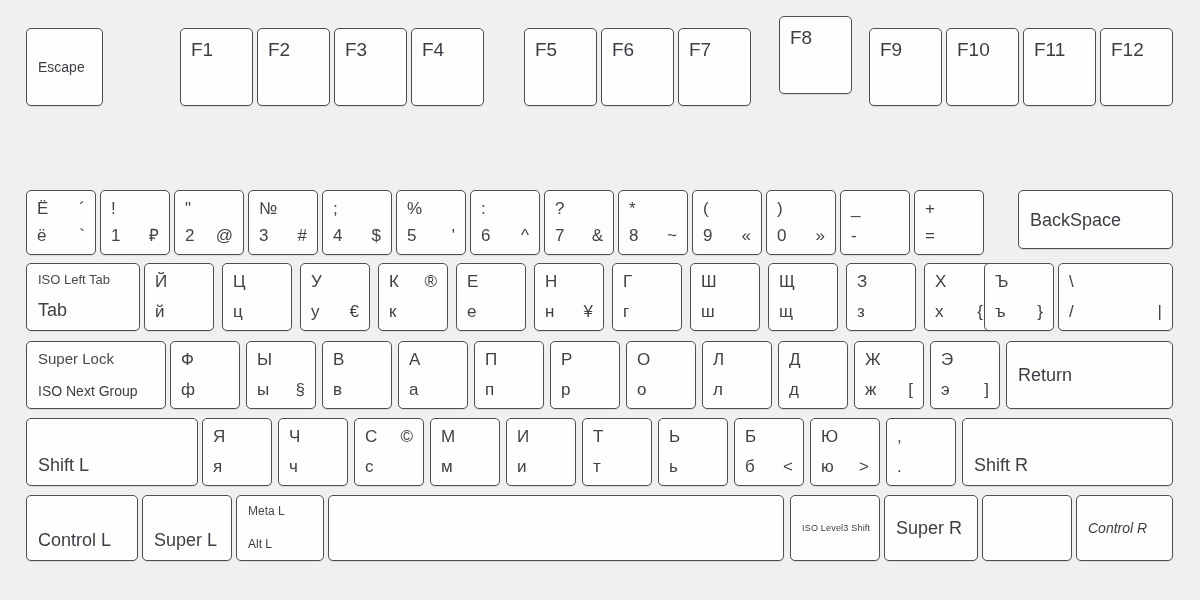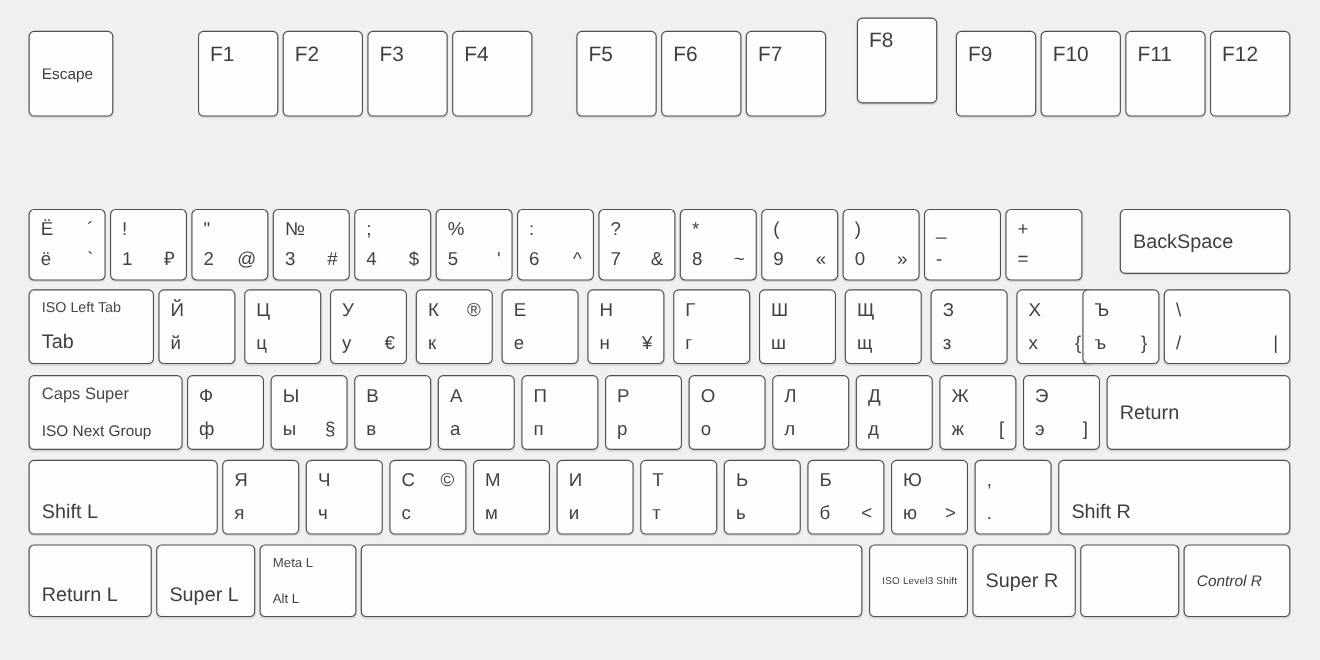--- a/index.html
+++ b/index.html
@@ -288,21 +288,21 @@
     <span class="lvl br">}</span>
   </div>
   <div class="key" style="left:1058px; top:263px; width:115px; height:68px;">
     <span class="lvl tl">\</span>
     <span class="lvl tr"></span>
     <span class="lvl bl">/</span>
     <span class="lvl br">|</span>
   </div>
 
   <div class="key" style="left:26px; top:341px; width:140px; height:68px;">
-    <span class="name-top" style="font-size:15px;">Caps Super</span>
+    <span class="name-top" style="font-size:15px;">Super Lock</span>
     <span class="name-bot small">ISO Next Group</span>
   </div>
   <div class="key" style="left:170px; top:341px; width:70px; height:68px;">
     <span class="lvl tl">Ф</span>
     <span class="lvl tr"></span>
     <span class="lvl bl">ф</span>
     <span class="lvl br"></span>
   </div>
   <div class="key" style="left:246px; top:341px; width:70px; height:68px;">
     <span class="lvl tl">Ы</span>
@@ -429,21 +429,21 @@
     <span class="lvl tl">,</span>
     <span class="lvl tr"></span>
     <span class="lvl bl">.</span>
     <span class="lvl br"></span>
   </div>
   <div class="key" style="left:962px; top:418px; width:211px; height:68px;">
     <span class="name-bot">Shift R</span>
   </div>
 
   <div class="key" style="left:26px; top:495px; width:112px; height:66px;">
-    <span class="name-bot">Return L</span>
+    <span class="name-bot">Control L</span>
   </div>
   <div class="key" style="left:142px; top:495px; width:90px; height:66px;">
     <span class="name-bot">Super L</span>
   </div>
   <div class="key" style="left:236px; top:495px; width:88px; height:66px;">
     <span class="name-top" style="font-size:12px;">Meta L</span>
     <span class="name-bot" style="font-size:12px;margin-top:41px;">Alt L</span>
   </div>
   <div class="key" style="left:328px; top:495px; width:456px; height:66px;">
     <span class="name-mid"></span>

